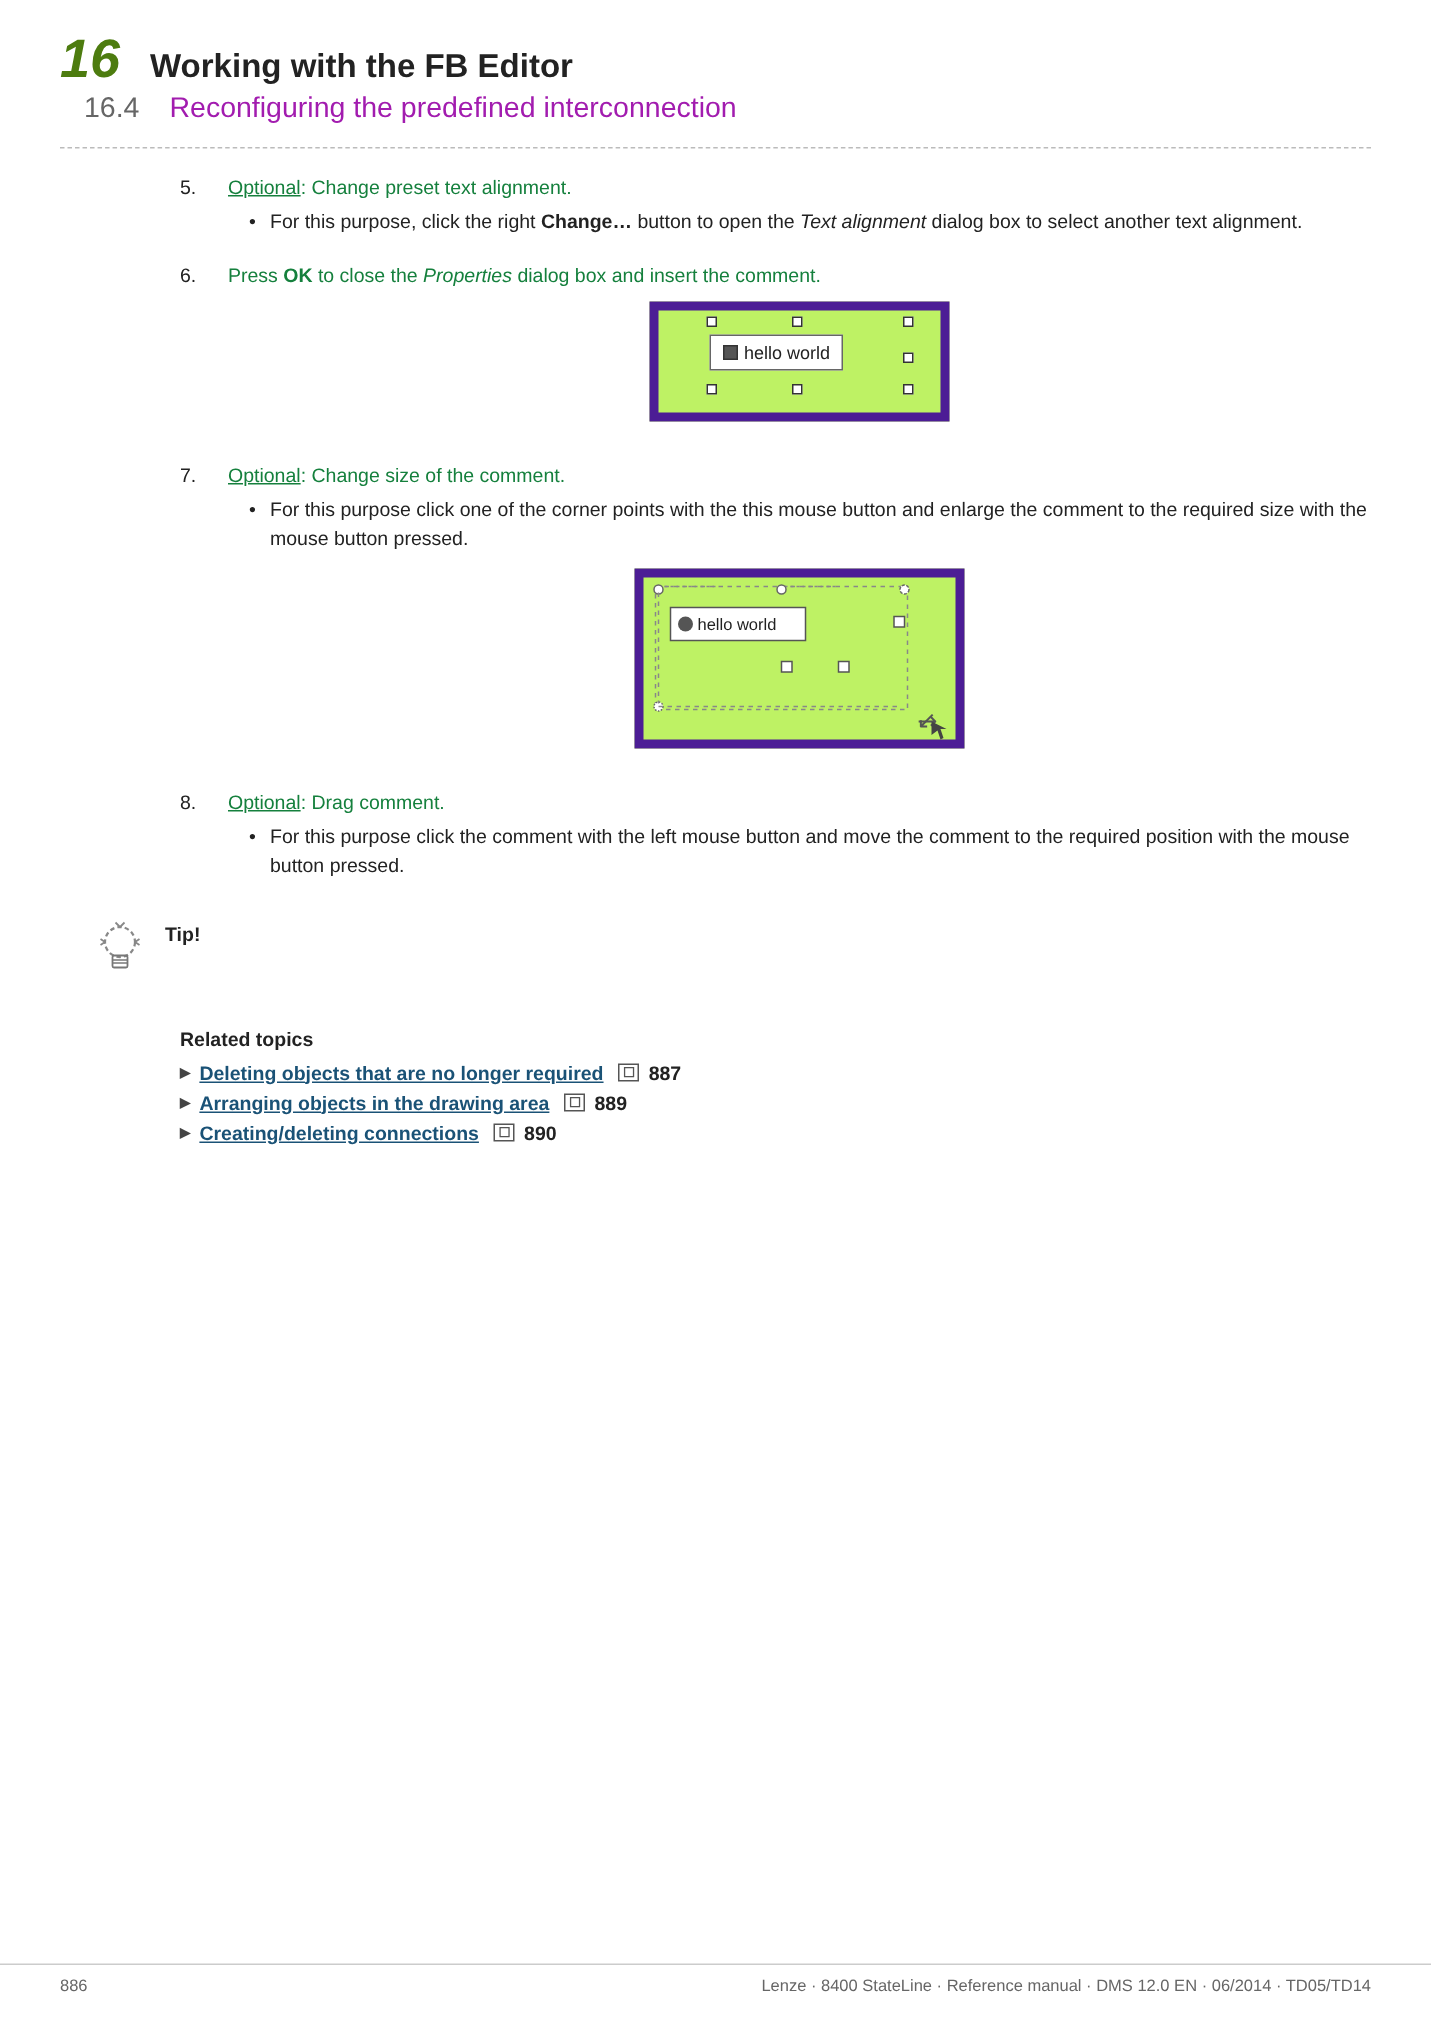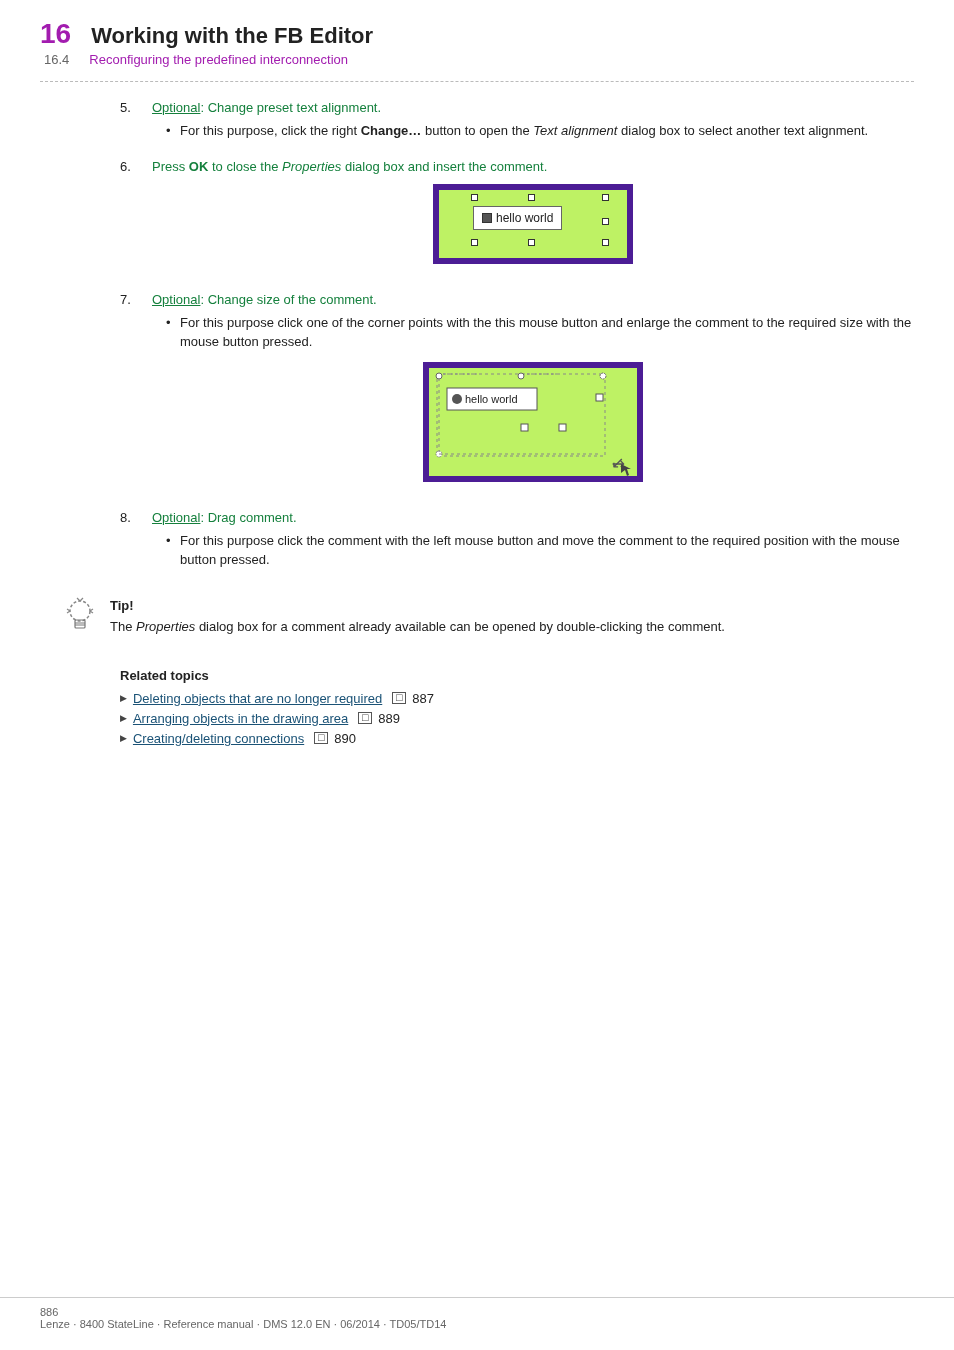--- a/index.html
+++ b/index.html
@@ -23,35 +23,36 @@
       padding: 18px 40px 0 40px;
       border-bottom: none;
     }
     .header-top {
       display: flex;
       align-items: baseline;
       gap: 20px;
       margin-bottom: 2px;
     }
     .chapter-num {
-      font-size: 28px;
-      font-weight: bold;
-      color: #a21caf;
+      font-size: 36px;
+      font-weight: bold;
+      color: #4d7c0f;
+      font-style: italic;
     }
     .chapter-title {
       font-size: 22px;
       font-weight: bold;
       color: #222;
     }
     .sub-header {
       display: flex;
       gap: 20px;
       color: #666;
-      font-size: 13px;
-      margin-left: 4px;
+      font-size: 19px;
+      margin-left: 16px;
     }
     .sub-num { color: #666; }
     .sub-title { color: #a21caf; }
 
     
     .separator {
       border: none;
       border-top: 1px dashed #bbb;
       margin: 14px 40px 18px 40px;
     }
@@ -192,20 +193,21 @@
       margin-top: 28px;
     }
     .related-title {
       font-weight: bold;
       font-size: 13px;
       margin-bottom: 8px;
     }
     .related-list {
       list-style: none;
       padding: 0;
+      font-weight: bold;
     }
     .related-list li {
       display: flex;
       align-items: center;
       gap: 6px;
       margin-bottom: 5px;
       font-size: 13px;
     }
     .related-list li::before {
       content: '▶';
@@ -231,21 +233,20 @@
       bottom: 20px;
       left: 0;
       right: 0;
       display: flex;
       justify-content: space-between;
       padding: 0 40px;
       font-size: 11px;
       color: #666;
       border-top: 1px solid #ccc;
       padding-top: 8px;
-      flex-direction: column;
     }
   </style>
 </head>
 <body>
 
 <div class="page">
 
   <div class="header">
     <div class="header-top">
       <span class="chapter-num">16</span>
@@ -377,23 +378,20 @@
           <line x1="9" y1="15" x2="6" y2="17" stroke="#888" stroke-width="1.2"></line>
           <line x1="29" y1="15" x2="32" y2="13" stroke="#888" stroke-width="1.2"></line>
           <line x1="29" y1="15" x2="32" y2="17" stroke="#888" stroke-width="1.2"></line>
           <rect x="14" y="24" width="10" height="8" rx="1" fill="none" stroke="#777" stroke-width="1.2"></rect>
           <line x1="14" y1="27" x2="24" y2="27" stroke="#777" stroke-width="1"></line>
           <line x1="14" y1="29" x2="24" y2="29" stroke="#777" stroke-width="1"></line>
         </svg>
       </div>
       <div class="tip-content">
         <div class="tip-title">Tip!</div>
-        <div class="tip-text">
-          The <em>Properties</em> dialog box for a comment already available can be opened by double-clicking the comment.
-        </div>
       </div>
     </div>
 
     <div class="related-topics">
       <div class="related-title">Related topics</div>
       <ul class="related-list">
         <li>
           <a href="#">
             <span>Deleting objects that are no longer required</span>
           </a>

